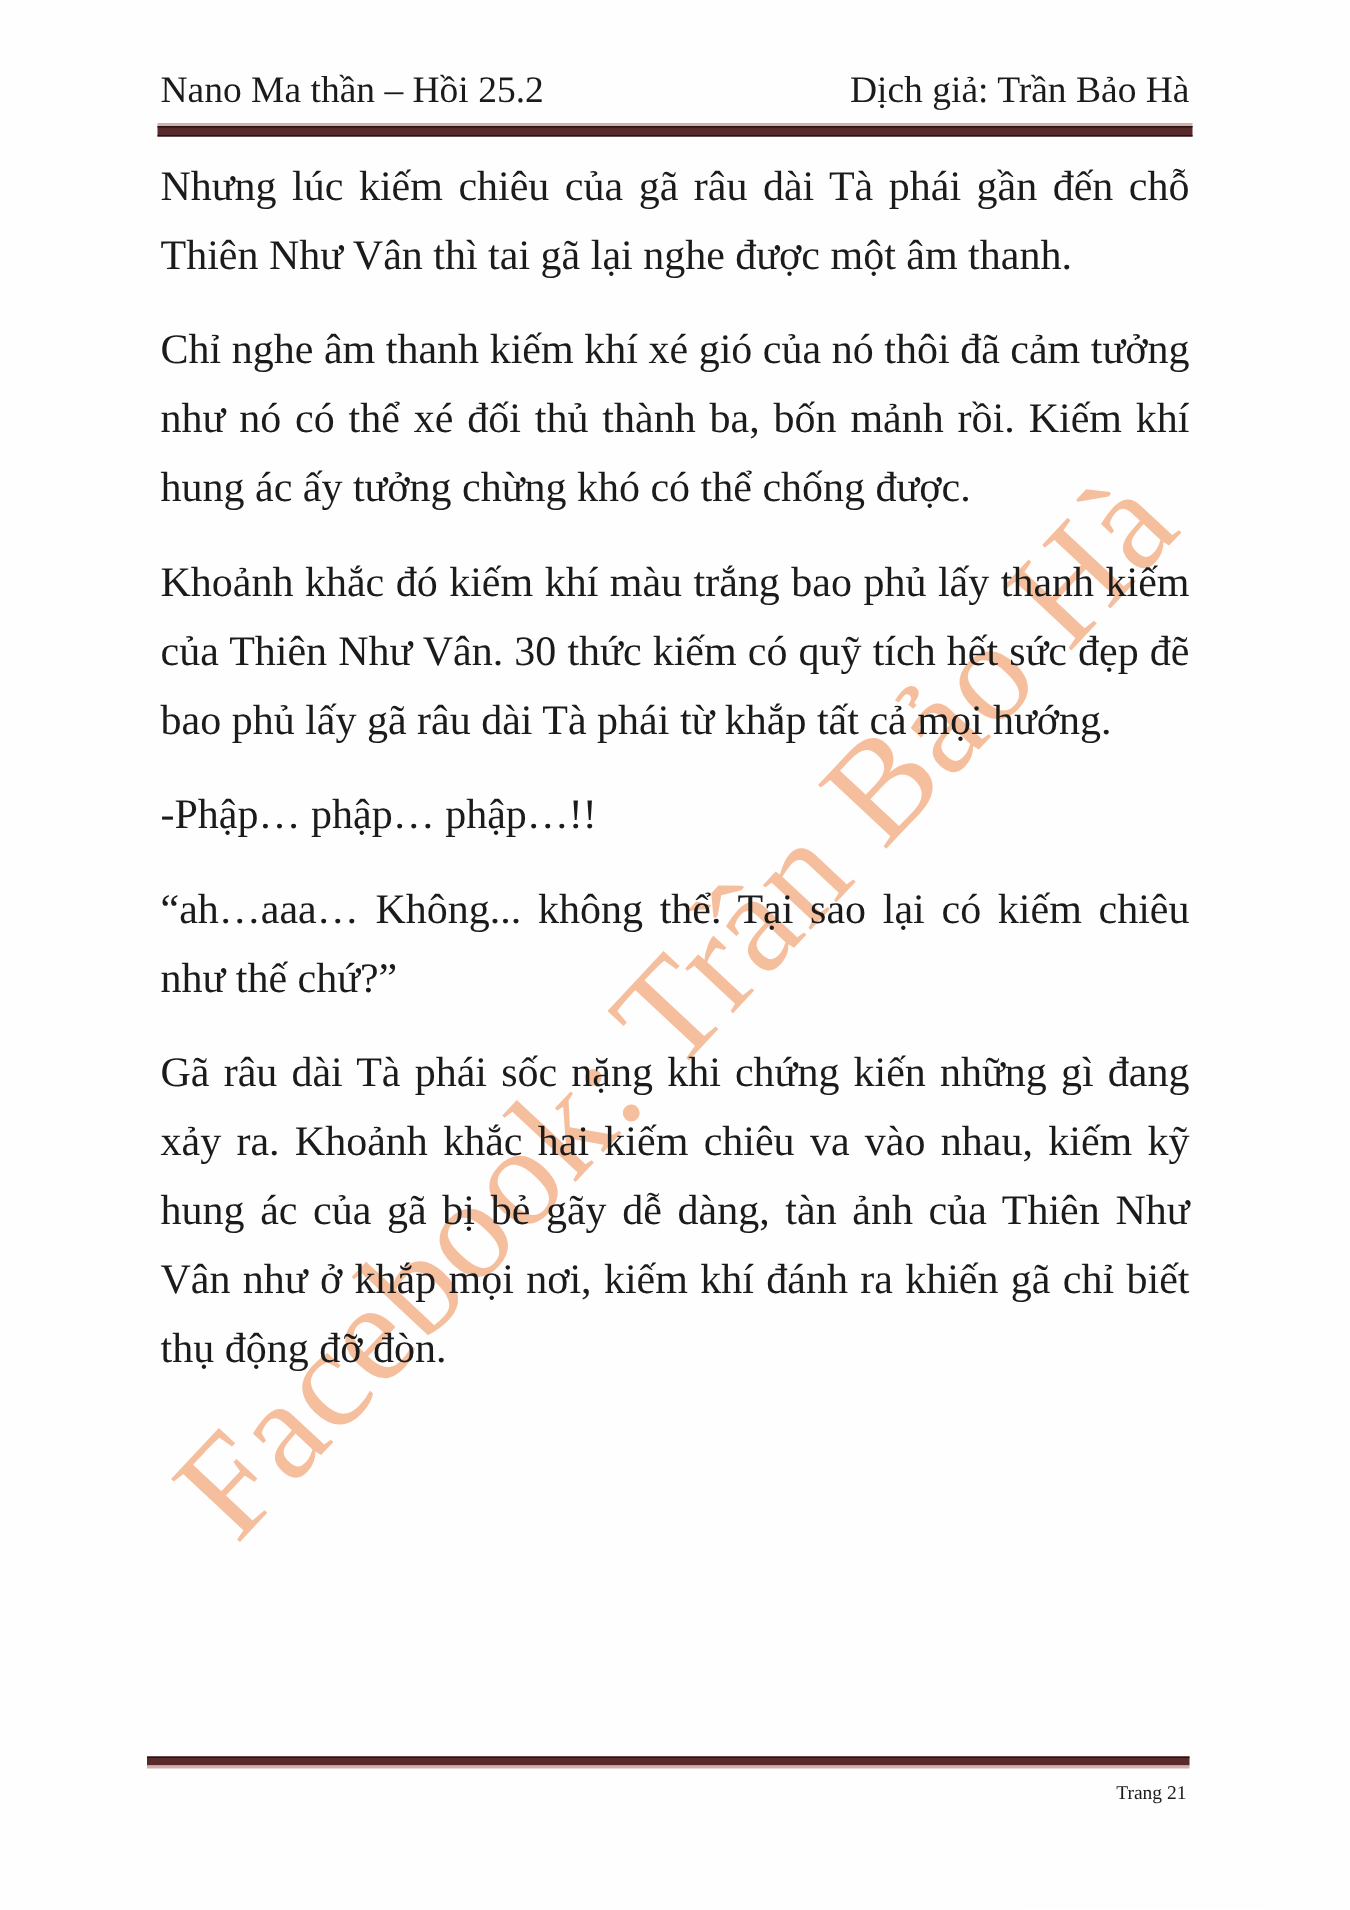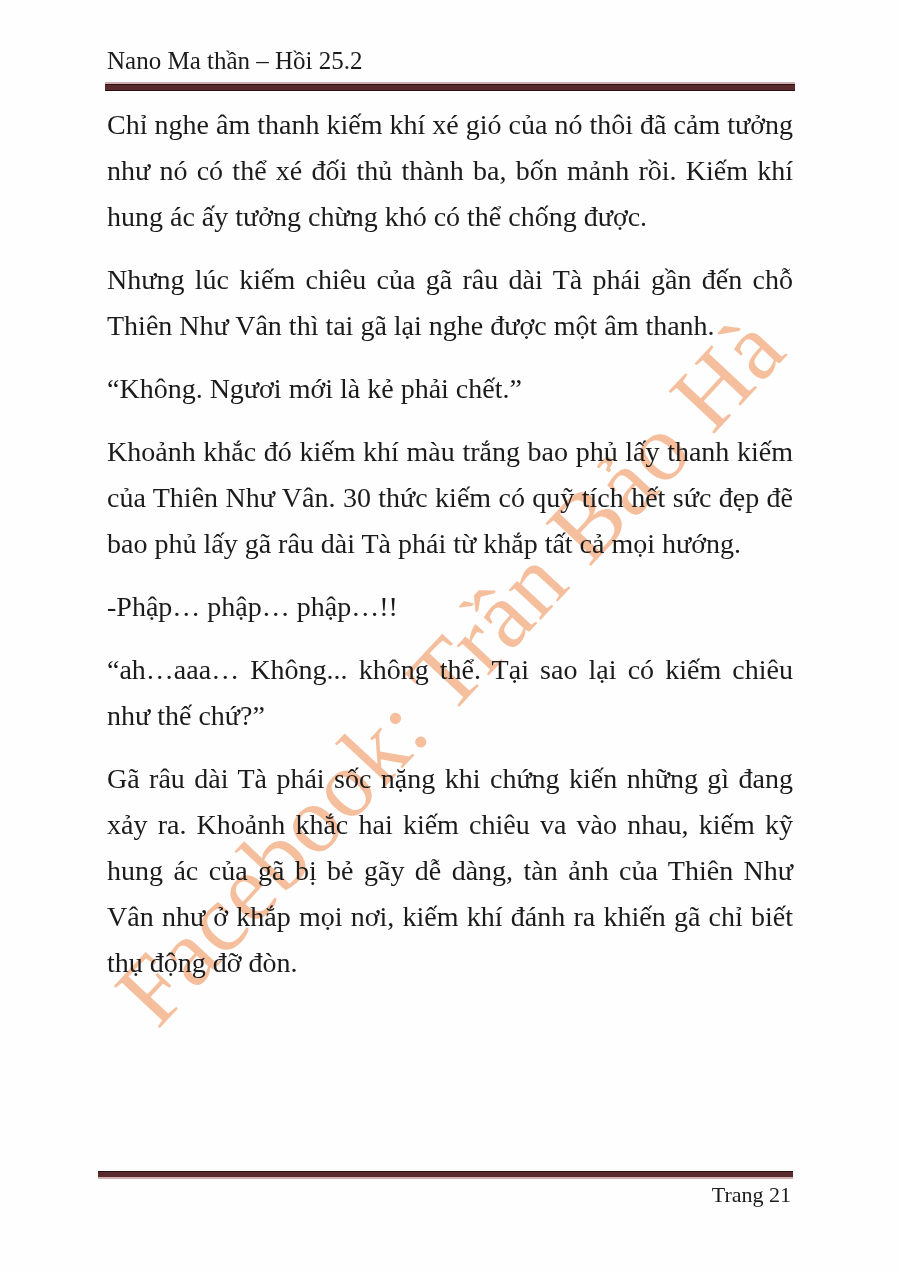--- a/index.html
+++ b/index.html
@@ -64,43 +64,43 @@
   .footer-rule{
     position:absolute;top:1171px;left:98px;right:107px;z-index:2;
   }
   .footer-rule .fr-main{
     height:5px;background:var(--rule-color);
     border-top:1px solid var(--rule-dark);
   }
   .footer-rule .fr-light{height:2px;background:var(--rule-light);}
   .page-number{
     position:absolute;top:1182px;right:109px;
-    font-size:22px;line-height:26px;z-index:2;
+    font-size:13px;line-height:26px;z-index:2;
   }
 </style>
 </head>
 <body>
 
 <div class="page">
 
   <div class="header">
     <span>Nano Ma thần – Hồi 25.2</span>
+    <span>Dịch giả: Trần Bảo Hà</span>
   </div>
 
   <div class="header-rule">
     <div class="hr-light"></div>
     <div class="hr-main"></div>
   </div>
 
   <div class="watermark">Facebook: Trần Bảo Hà</div>
 
   <div class="content">
+    <p>Nhưng lúc kiếm chiêu của gã râu dài Tà phái gần đến chỗ Thiên Như Vân thì tai gã lại nghe được một âm thanh.</p>
     <p>Chỉ nghe âm thanh kiếm khí xé gió của nó thôi đã cảm tưởng như nó có thể xé đối thủ thành ba, bốn mảnh rồi. Kiếm khí hung ác ấy tưởng chừng khó có thể chống được.</p>
-    <p>Nhưng lúc kiếm chiêu của gã râu dài Tà phái gần đến chỗ Thiên Như Vân thì tai gã lại nghe được một âm thanh.</p>
-    <p>“Không. Ngươi mới là kẻ phải chết.”</p>
     <p>Khoảnh khắc đó kiếm khí màu trắng bao phủ lấy thanh kiếm của Thiên Như Vân. 30 thức kiếm có quỹ tích hết sức đẹp đẽ bao phủ lấy gã râu dài Tà phái từ khắp tất cả mọi hướng.</p>
     <p>-Phập… phập… phập…!!</p>
     <p>“ah…aaa… Không... không thể. Tại sao lại có kiếm chiêu như thế chứ?”</p>
     <p>Gã râu dài Tà phái sốc nặng khi chứng kiến những gì đang xảy ra. Khoảnh khắc hai kiếm chiêu va vào nhau, kiếm kỹ hung ác của gã bị bẻ gãy dễ dàng, tàn ảnh của Thiên Như Vân như ở khắp mọi nơi, kiếm khí đánh ra khiến gã chỉ biết thụ động đỡ đòn.</p>
   </div>
 
   <div class="footer-rule">
     <div class="fr-main"></div>
     <div class="fr-light"></div>
   </div>

